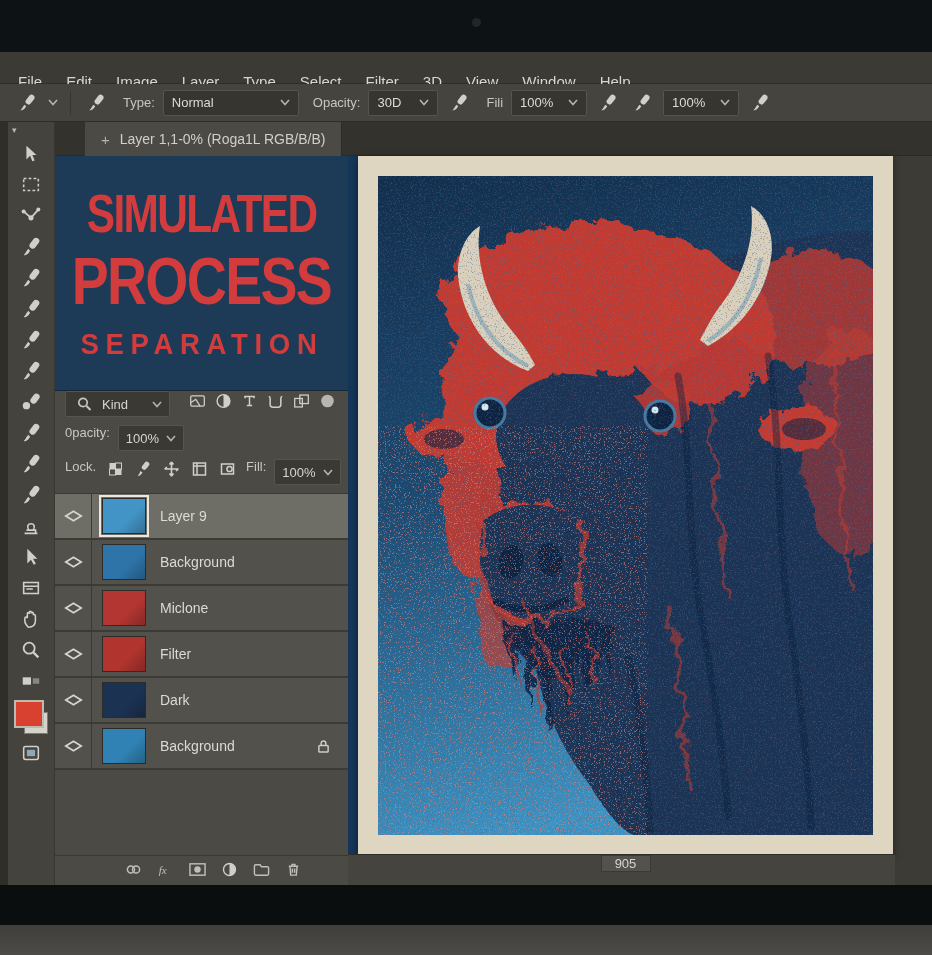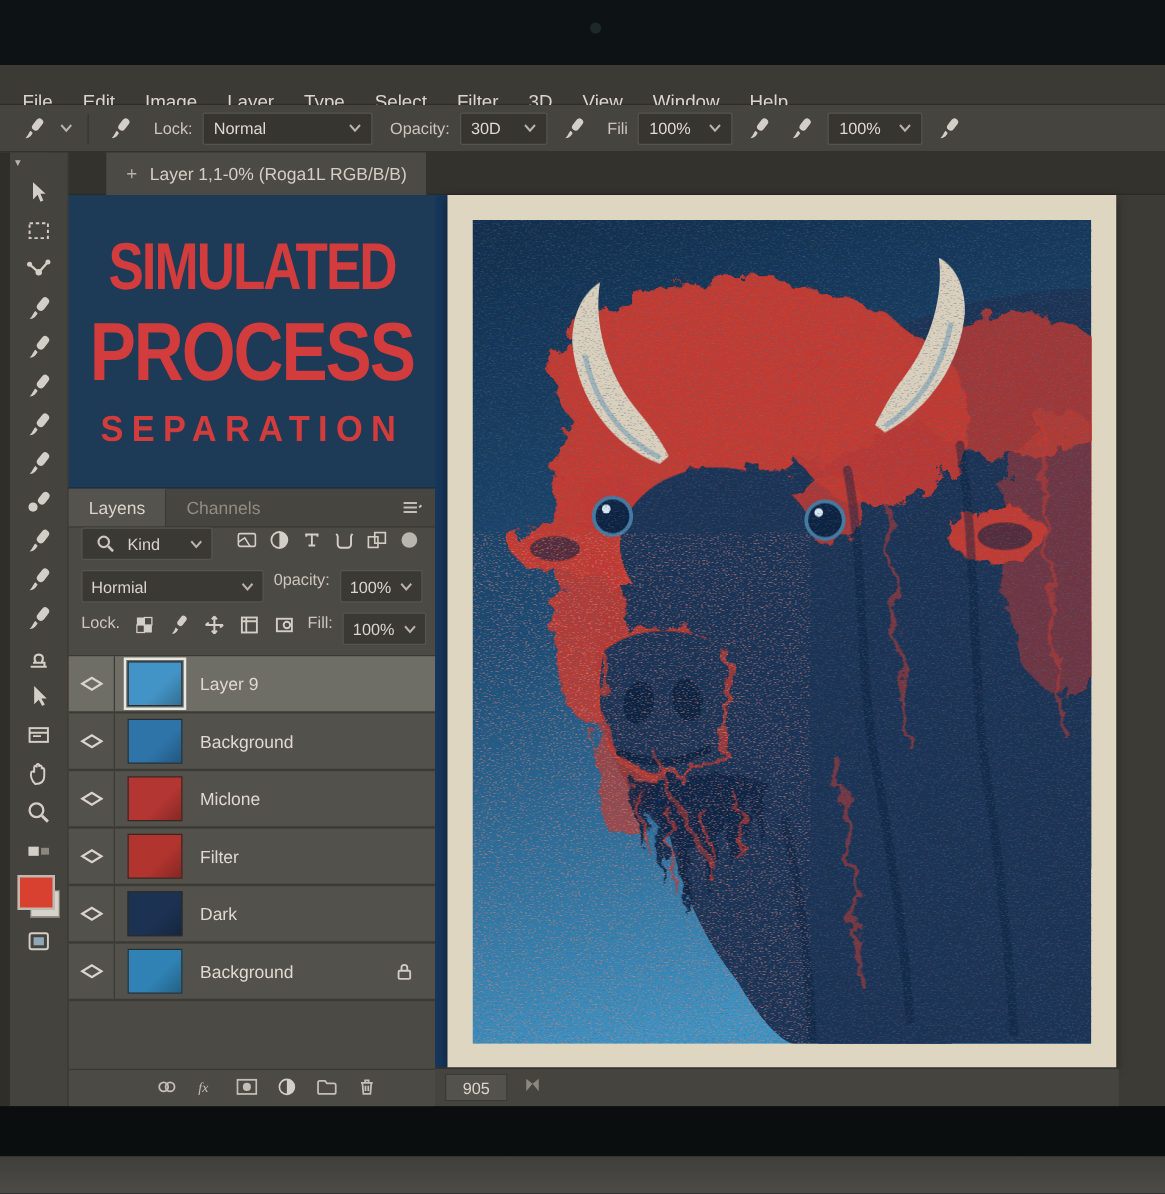--- a/index.html
+++ b/index.html
@@ -83,21 +83,21 @@
              display:flex;align-items:center;gap:15px;padding-left:70px;}
   .foot-icon{display:flex;align-items:center;justify-content:center;}
   .foot-icon svg{width:17px;height:15px;}
   
   #canvas{top:104px;left:348px;width:547px;height:729px;background:#3c3b36;}
   #doc-strip{position:absolute;left:0;top:0;width:10px;height:699px;}
   #poster{position:absolute;left:10px;top:0;width:535px;height:699px;padding:20px;box-sizing:border-box;
           box-shadow:0 2px 8px rgba(0,0,0,.45);}
   #poster-art{width:100%;height:100%;display:block;}
   #status-bar{position:absolute;left:0;right:0;bottom:0;height:30px;background:#45443f;border-top:1px solid #2e2d28;
-              display:flex;align-items:center;gap:14px;padding-left:8px;}
+              display:flex;align-items:center;gap:14px;padding-left:8px;flex-direction:column;}
   #zoom-box{background:#53524c;border:1px solid #3a3934;height:20px;min-width:40px;display:flex;align-items:center;
             justify-content:center;color:#d8d5ce;font-size:13px;padding:0 4px;}
   #status-pin svg{width:12px;height:12px;}
   
   #right-dock{top:70px;left:895px;width:37px;height:763px;background:#45443e;border-left:2px solid #2b2a26;
               display:flex;flex-direction:column;align-items:center;}
   .dock-sep{width:100%;height:1px;background:#353430;}
   .dock-item{width:37px;height:34px;display:flex;align-items:center;justify-content:center;color:#cfccc5;}
   .dock-item svg{width:18px;height:18px;}
   .dock-swatch{width:20px;height:15px;background:#d8402f;}
@@ -139,21 +139,21 @@
           <path d="M1 1 L5 5.5 L9 1" stroke="#b7b4ad" stroke-width="1.6" fill="none"></path>
         </svg>
       </span>
     <span class="vsep"></span>
     <span class="opt-icon">
         <svg viewBox="0 0 24 24">
           <rect x="12" y="1" width="7" height="13" rx="3.5" fill="#d2cfc8" transform="rotate(38 15 8)"></rect>
           <path d="M9 14 C7 16 7 18 4 21 C8 21 10 18 11 16 Z" fill="#d2cfc8"></path>
         </svg>
       </span>
-    <span class="opt-label">Lock:</span>
+    <span class="opt-label">Type:</span>
     <span class="opt-box" style="width:118px">
       <span>Normal</span>
       <span class="chev">
           <svg viewBox="0 0 10 7">
             <path d="M1 1 L5 5.5 L9 1" stroke="#b7b4ad" stroke-width="1.6" fill="none"></path>
           </svg>
         </span>
     </span>
     <span class="opt-label">Opacity:</span>
     <span class="opt-box" style="width:52px">
@@ -338,29 +338,20 @@
   </div>
 
   <div id="left-panel" class="abs">
     <div id="title-block" style="background: rgb(29, 58, 87);">
       <div class="tb-line" id="tb1" style="color: rgb(210, 60, 60);">SIMULATED</div>
       <div class="tb-line" id="tb2" style="color: rgb(210, 60, 60);">PROCESS</div>
       <div class="tb-line" id="tb3" style="color: rgb(210, 60, 60);">SEPARATION</div>
     </div>
 
     <div id="layers-panel">
-      <div id="lp-header">
-        <div class="lp-tab active">Layens</div>
-        <div class="lp-tab">Channels</div>
-        <div id="lp-menu-icon">
-            <svg viewBox="0 0 18 12" stroke="#c2bfb8" stroke-width="1.8" fill="none">
-              <path d="M1 2 H13 M1 6 H13 M1 10 H13 M15 6 L17 4"></path>
-            </svg>
-          </div>
-      </div>
 
       <div class="lp-row">
         <span class="lp-box" style="width:146px">
           <span class="mini-icon">
               <svg viewBox="0 0 16 16" fill="none" stroke="#c9c6bf">
                 <circle cx="6.5" cy="6.5" r="4.2" stroke-width="1.7"></circle>
                 <path d="M10 10 L14 14" stroke-width="2"></path>
               </svg>
             </span>
           <span>Kind</span>
@@ -401,28 +392,20 @@
             </span>
             <span class="mini-icon">
               <svg viewBox="0 0 14 14">
                 <circle cx="7" cy="7" r="5.5" fill="#b9b6af"></circle>
               </svg>
             </span>
           </span>
       </div>
 
       <div class="lp-row">
-        <span class="lp-box" style="width:160px">
-          <span>Hormial</span>
-          <span class="chev" style="margin-left:auto">
-              <svg viewBox="0 0 10 7">
-                <path d="M1 1 L5 5.5 L9 1" stroke="#b7b4ad" stroke-width="1.6" fill="none"></path>
-              </svg>
-            </span>
-        </span>
         <span>0pacity:</span>
         <span class="lp-box">
           <span>100%</span>
           <span class="chev">
               <svg viewBox="0 0 10 7">
                 <path d="M1 1 L5 5.5 L9 1" stroke="#b7b4ad" stroke-width="1.6" fill="none"></path>
               </svg>
             </span>
         </span>
       </div>

